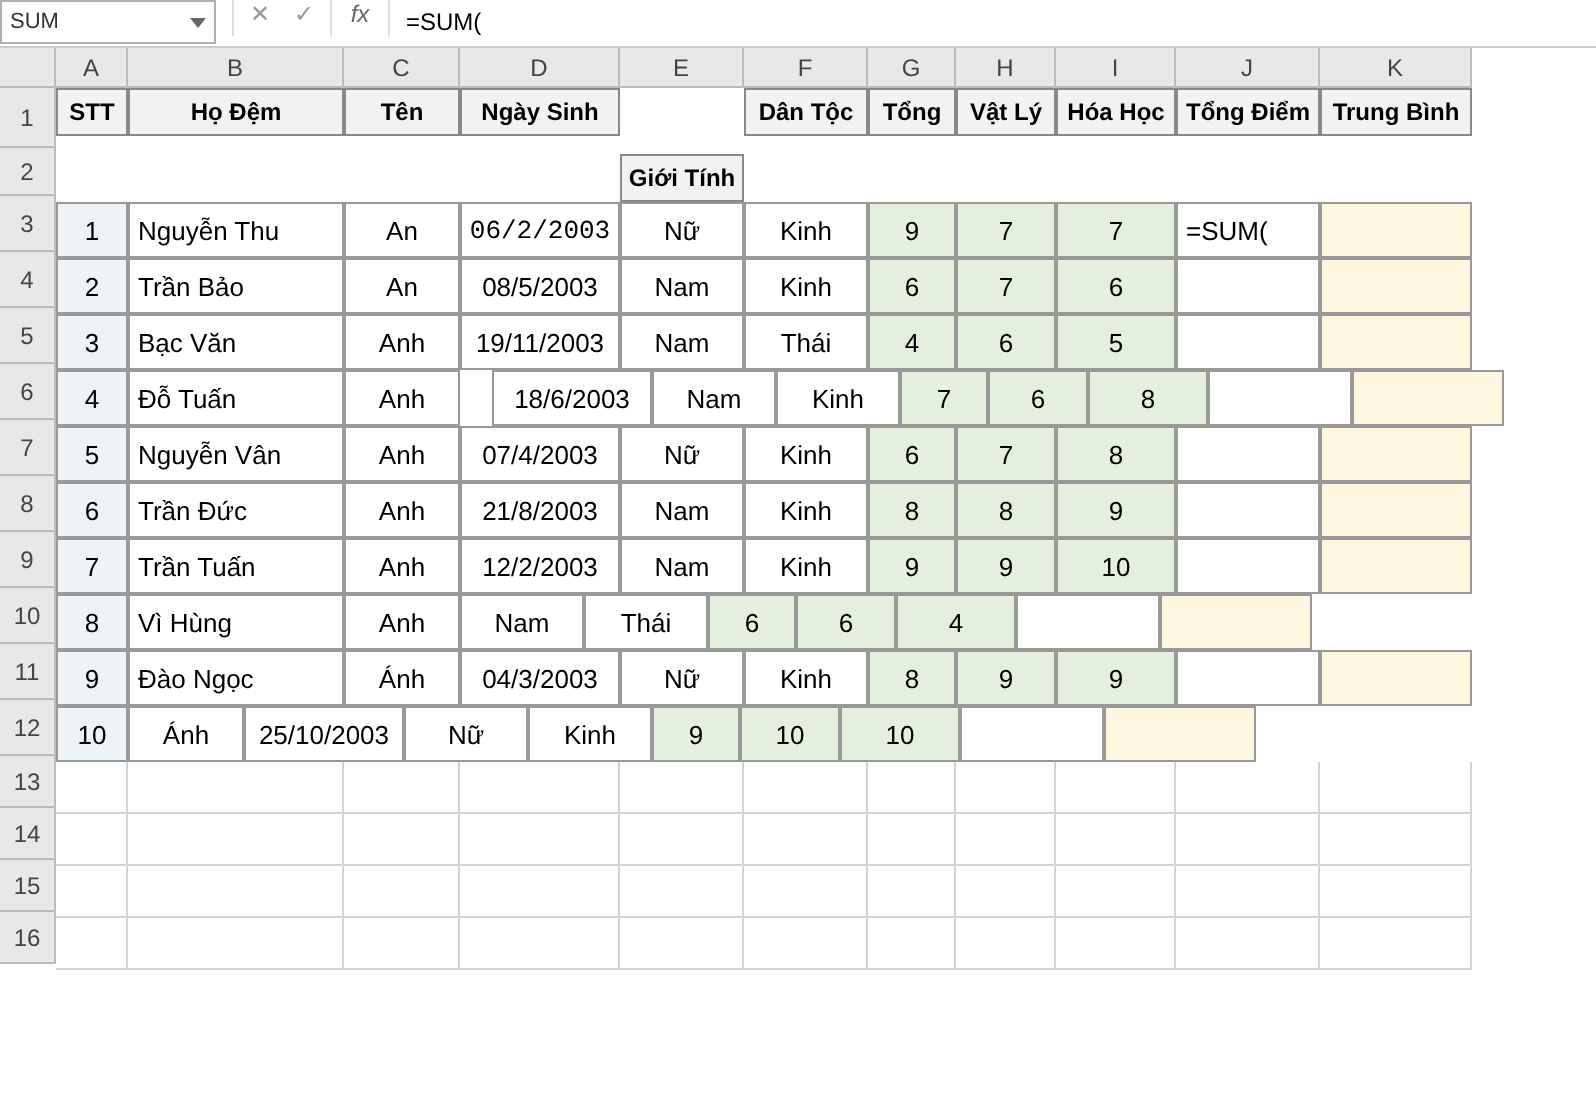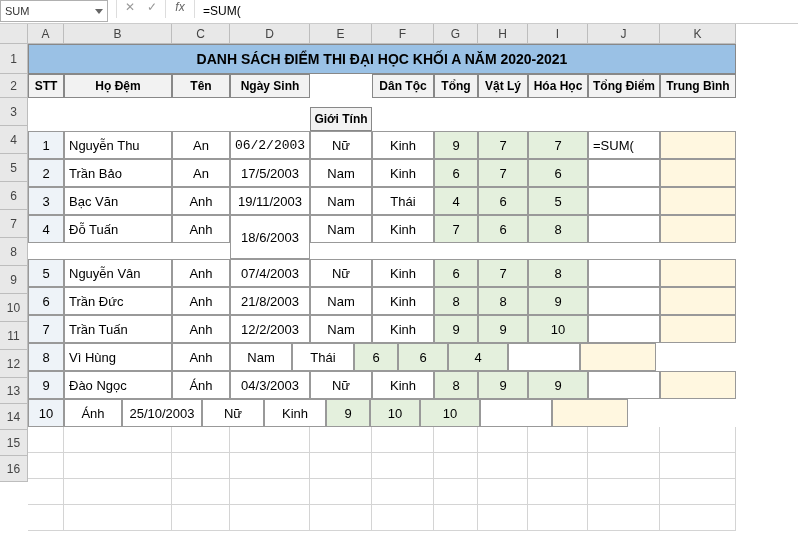--- a/index.html
+++ b/index.html
@@ -87,23 +87,20 @@
       <div class="row-h" style="height: 28px;">9</div>
       <div class="row-h" style="height: 28px;">10</div>
       <div class="row-h" style="height: 28px;">11</div>
       <div class="row-h" style="height: 28px;">12</div>
       <div class="row-h" style="height: 26px;">13</div>
       <div class="row-h" style="height: 26px;">14</div>
       <div class="row-h" style="height: 26px;">15</div>
       <div class="row-h" style="height: 26px;">16</div>
     </div>
   <div class="grid" id="grid">
-      <div class="row title-row">
-        <div class="cell" style="width: 708px; height: 30px; justify-content: center;">DANH SÁCH ĐIỂM THI ĐẠI HỌC KHỐI A NĂM 2020-2021</div>
-      </div>
       <div class="row header-row">
         <div class="cell  cA wA" style="width: 36px; height: 24px;">STT</div>
         <div class="cell  cB wB" style="width: 108px; height: 24px;">Họ Đệm</div>
         <div class="cell  cC wC" style="width: 58px; height: 24px;">Tên</div>
         <div class="cell  cD wD" style="width: 80px; height: 24px;">Ngày Sinh</div>
         <div class="cell  cE wE" style="width: 62px; height: 24px; margin-top: 33px;">Giới Tính</div>
         <div class="cell  cF wF" style="width: 62px; height: 24px;">Dân Tộc</div>
         <div class="cell  cG wG" style="width: 44px; height: 24px;">Tổng</div>
         <div class="cell  cH wH" style="width: 50px; height: 24px;">Vật Lý</div>
         <div class="cell  cI wI" style="width: 60px; height: 24px;">Hóa Học</div>
@@ -123,21 +120,21 @@
         <div class="cell  cJ wJ" style="width: 72px; height: 28px; background: rgb(255, 255, 255);">
           <span>=SUM(</span>
           <span class="blink"></span>
         </div>
         <div class="cell  cK wK" style="width: 76px; height: 28px;"></div>
       </div>
       <div class="row data-row">
         <div class="cell  cA wA" style="width: 36px; height: 28px;">2</div>
         <div class="cell  cB wB" style="width: 108px; height: 28px;">Trần Bảo</div>
         <div class="cell  cC wC" style="width: 58px; height: 28px;">An</div>
-        <div class="cell  cD wD" style="width: 80px; height: 28px;">17/5/2003</div>
+        <div class="cell  cD wD" style="width: 80px; height: 28px;">08/5/2003</div>
         <div class="cell  cE wE" style="width: 62px; height: 28px;">Nam</div>
         <div class="cell  cF wF" style="width: 62px; height: 28px;">Kinh</div>
         <div class="cell  cG wG" style="width: 44px; height: 28px;">6</div>
         <div class="cell  cH wH" style="width: 50px; height: 28px;">7</div>
         <div class="cell  cI wI" style="width: 60px; height: 28px;">6</div>
         <div class="cell  cJ wJ" style="width: 72px; height: 28px;"></div>
         <div class="cell  cK wK" style="width: 76px; height: 28px;"></div>
       </div>
       <div class="row data-row">
         <div class="cell  cA wA" style="width: 36px; height: 28px;">3</div>
@@ -149,21 +146,21 @@
         <div class="cell  cG wG" style="width: 44px; height: 28px;">4</div>
         <div class="cell  cH wH" style="width: 50px; height: 28px;">6</div>
         <div class="cell  cI wI" style="width: 60px; height: 28px;">5</div>
         <div class="cell  cJ wJ" style="width: 72px; height: 28px;"></div>
         <div class="cell  cK wK" style="width: 76px; height: 28px;"></div>
       </div>
       <div class="row data-row">
         <div class="cell  cA wA" style="width: 36px; height: 28px;">4</div>
         <div class="cell  cB wB" style="width: 108px; height: 28px;">Đỗ Tuấn</div>
         <div class="cell  cC wC" style="width: 58px; height: 28px;">Anh</div>
-        <div class="cell  cD wD" style="width: 80px; height: 44px;">18/6/2003</div>
+        <div class="cell  cD wD" style="width: 80px; height: 28px; margin-left: 16px;">18/6/2003</div>
         <div class="cell  cE wE" style="width: 62px; height: 28px;">Nam</div>
         <div class="cell  cF wF" style="width: 62px; height: 28px;">Kinh</div>
         <div class="cell  cG wG" style="width: 44px; height: 28px;">7</div>
         <div class="cell  cH wH" style="width: 50px; height: 28px;">6</div>
         <div class="cell  cI wI" style="width: 60px; height: 28px;">8</div>
         <div class="cell  cJ wJ" style="width: 72px; height: 28px;"></div>
         <div class="cell  cK wK" style="width: 76px; height: 28px;"></div>
       </div>
       <div class="row data-row">
         <div class="cell  cA wA" style="width: 36px; height: 28px;">5</div>

